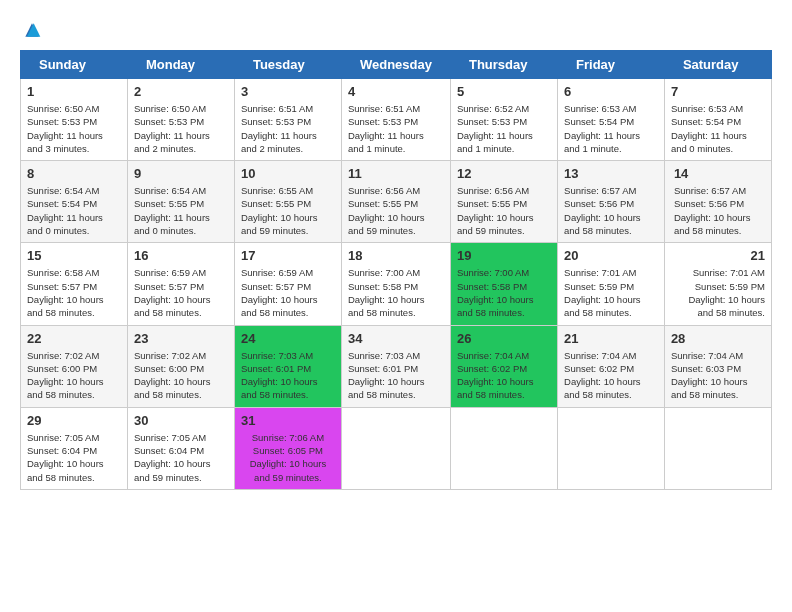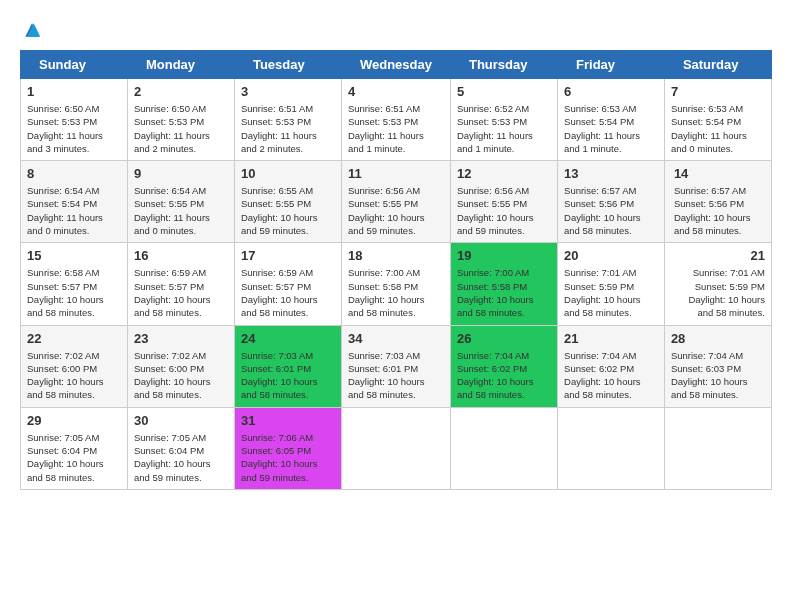--- a/index.html
+++ b/index.html
@@ -341,21 +341,21 @@
         </td>
         <td style="background: rgb(255, 255, 255);">
           <span class="day-number">30</span>
           <div class="day-info" style="white-space: pre-line;">Sunrise: 7:05 AM
 Sunset: 6:04 PM
 Daylight: 10 hours
 and 59 minutes.</div>
         </td>
         <td style="background: #d946ef;">
           <span class="day-number">31</span>
-          <div class="day-info" style="white-space: pre-line;">Sunrise: 7:06 AM
+          <div class="day-info" style="white-space: pre-line; text-align: center;">Sunrise: 7:06 AM
 Sunset: 6:05 PM
 Daylight: 10 hours
 and 59 minutes.</div>
         </td>
         <td class="empty-cell"></td>
         <td class="empty-cell"></td>
         <td class="empty-cell"></td>
         <td class="empty-cell"></td>
       </tr>
     </tbody>

